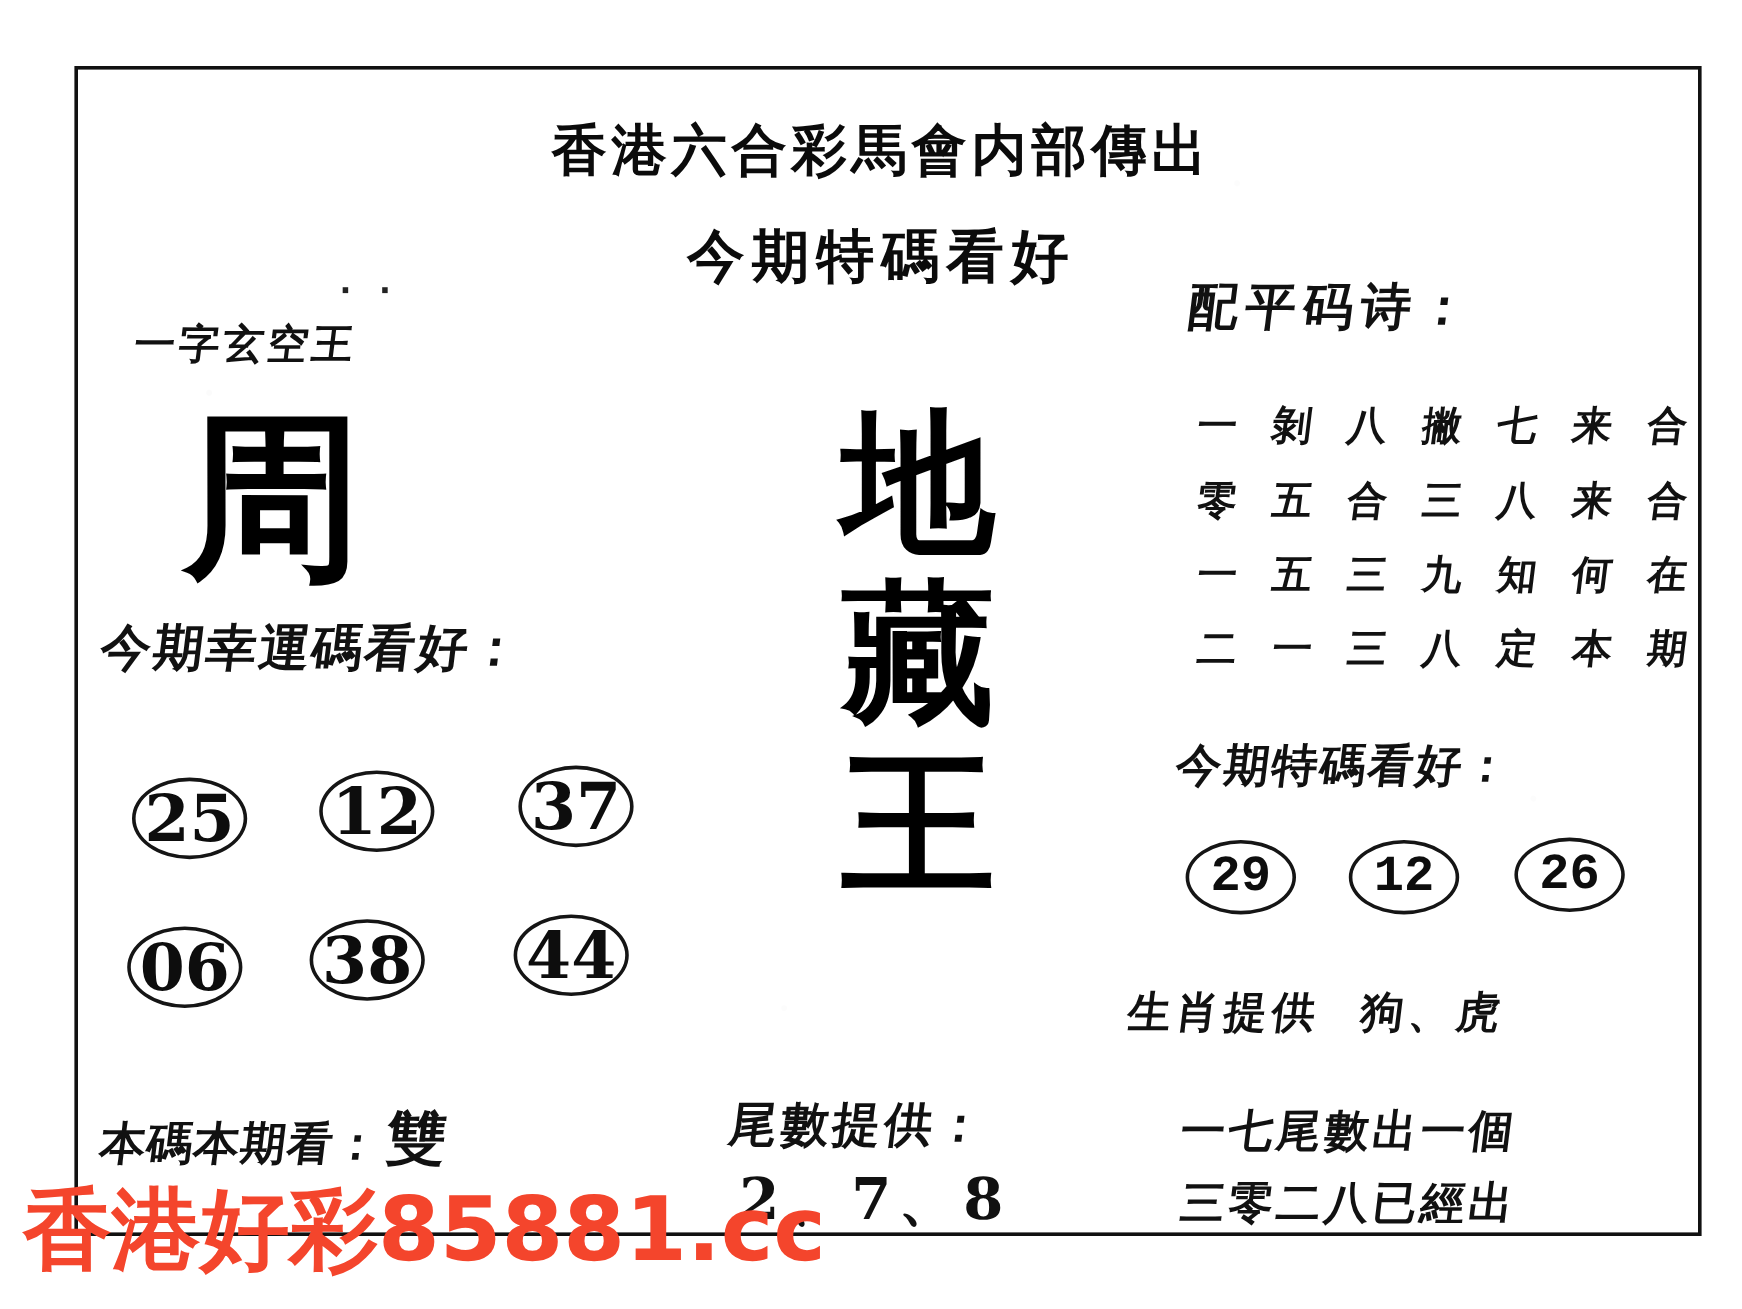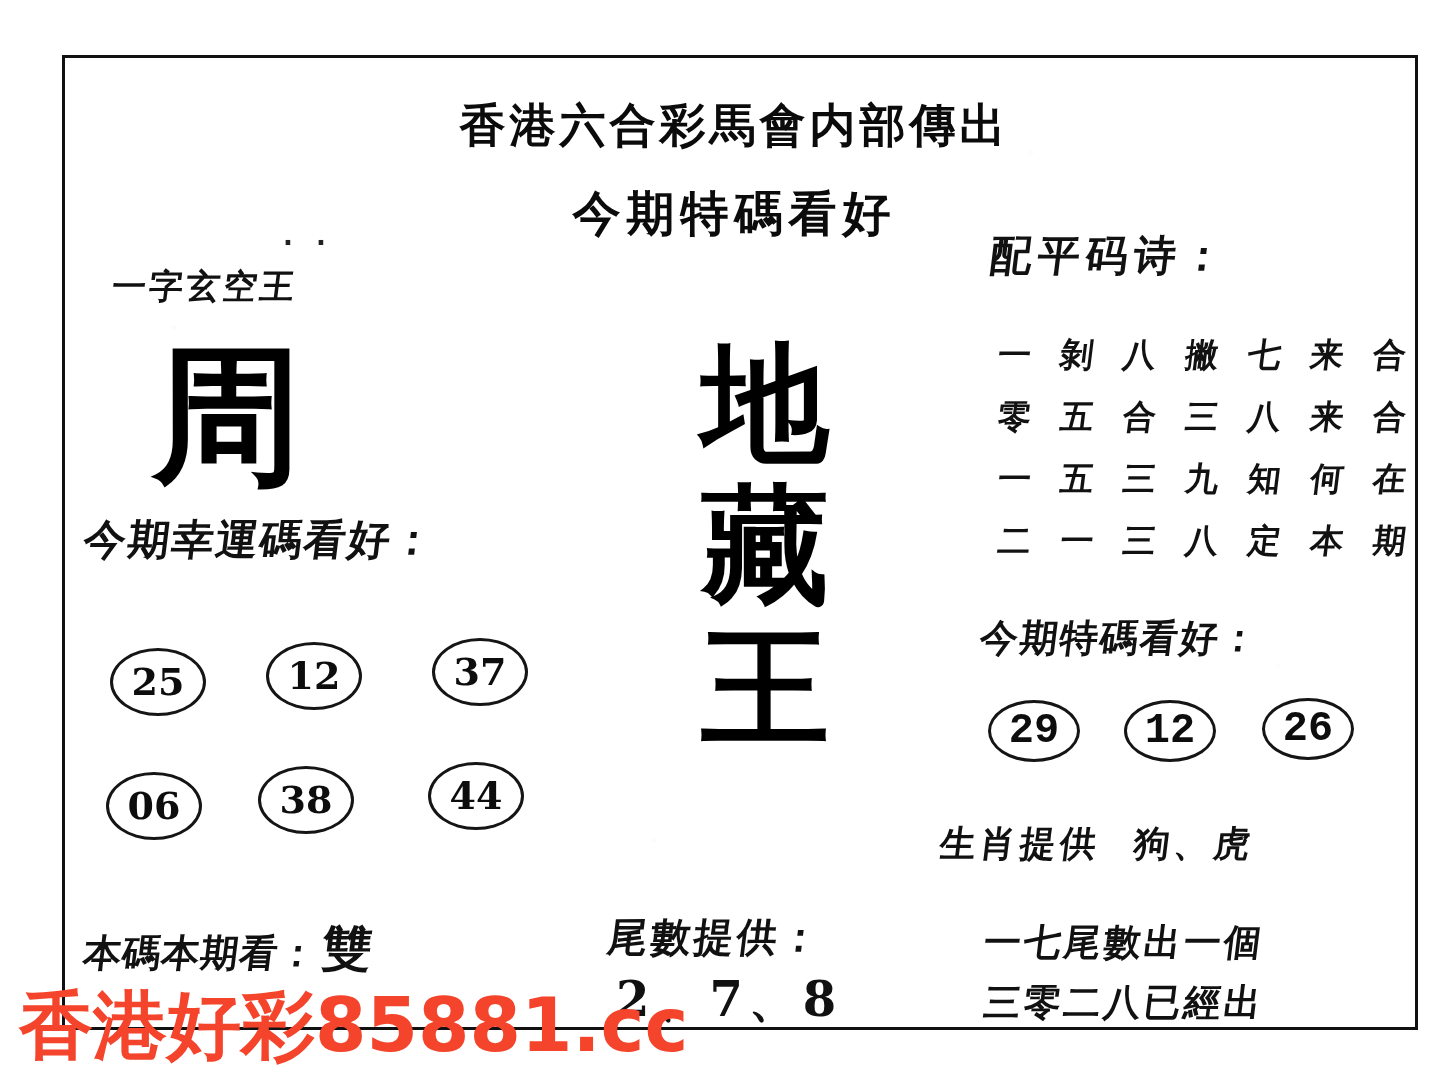--- a/index.html
+++ b/index.html
@@ -119,21 +119,21 @@
     position: absolute;
     width: 96px;
     height: 68px;
     border: 3px solid #151515;
     border-radius: 50%;
     box-sizing: border-box;
     text-align: center;
     line-height: 62px;
     font-family: "DejaVu Serif", serif;
     font-weight: 700;
-    font-size: 38px;
+    font-size: 54px;
     color: #0d0d0d;
   }
   .num-small {
     position: absolute;
     width: 92px;
     height: 62px;
     border: 3px solid #151515;
     border-radius: 50%;
     box-sizing: border-box;
     text-align: center;

